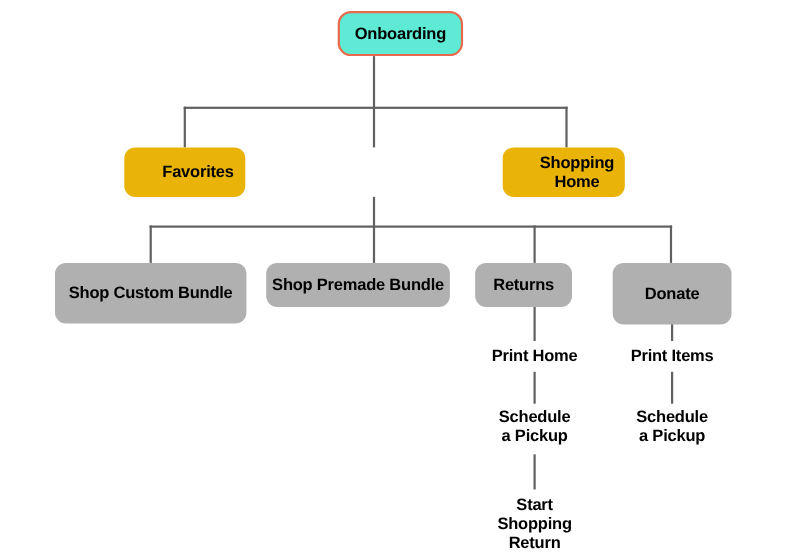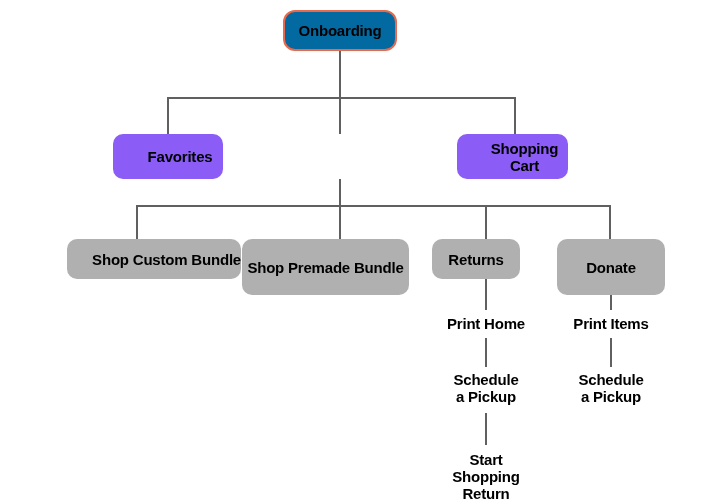--- a/index.html
+++ b/index.html
@@ -5,34 +5,34 @@
   html,body{margin:0;padding:0;background:#fff;}
   .canvas{
     position:relative;width:720px;height:504px;background:#fff;overflow:hidden;
     font-family:"Liberation Sans","DejaVu Sans",sans-serif;
     font-weight:bold;color:#000;letter-spacing:-0.2px;
   }
   .node{
     position:absolute;display:flex;align-items:center;justify-content:center;
     border-radius:10px;font-size:15px;text-align:center;box-sizing:border-box;
   }
-  .node.root{background:#0369a1;border:2px solid #E8694C;border-radius:12px;}
-  .node.red{background:#8b5cf6;padding-left:24px;}
+  .node.root{background:#5eead4;border:2px solid #E8694C;border-radius:12px;margin-left:24px;}
+  .node.red{background:#eab308;padding-left:24px;}
   .node.gray{background:#B0B0B0;}
   .line{position:absolute;background:#606060;}
   .flowtext{
     position:absolute;font-size:15px;line-height:17px;text-align:center;
   }
   
   .pos-root{left:283px;top:10px;width:114px;height:41px;}
   .pos-favorites{left:113px;top:134px;width:110px;height:45px;}
   .pos-home{left:285px;top:134px;width:110px;height:45px;}
   .pos-cart{left:457px;top:134px;width:111px;height:45px;}
-  .pos-custom{left:67px;top:239px;width:174px;height:40px;justify-content:flex-end;}
-  .pos-premade{left:242px;top:239px;width:167px;height:56px;justify-content:center;}
+  .pos-custom{left:50px;top:239px;width:174px;height:55px;}
+  .pos-premade{left:242px;top:239px;width:167px;height:40px;justify-content:center;}
   .pos-returns{left:432px;top:239px;width:88px;height:40px;}
   .pos-donate{left:557px;top:239px;width:108px;height:56px;}
   
   .l-root-v{left:339px;top:51px;width:2px;height:83px;}
   .l-l2-h{left:167px;top:97px;width:349px;height:2px;}
   .l-fav-v{left:167px;top:97px;width:2px;height:37px;}
   .l-cart-v{left:514px;top:97px;width:2px;height:37px;}
   .l-home-v{left:339px;top:179px;width:2px;height:60px;}
   .l-l3-h{left:136px;top:205px;width:475px;height:2px;}
   .l-custom-v{left:136px;top:205px;width:2px;height:34px;}
@@ -71,21 +71,21 @@
   <div class="line l-d2"></div>
 
   <div class="node root pos-root">
     <span>Onboarding</span>
   </div>
 
   <div class="node red pos-favorites">
     <span>Favorites</span>
   </div>
   <div class="node red pos-cart">
-    <span>Shopping Cart</span>
+    <span>Shopping Home</span>
   </div>
 
   <div class="node gray pos-custom">
     <span>Shop Custom Bundle</span>
   </div>
   <div class="node gray pos-premade">
     <span>Shop Premade Bundle</span>
   </div>
   <div class="node gray pos-returns">
     <span>Returns</span>

